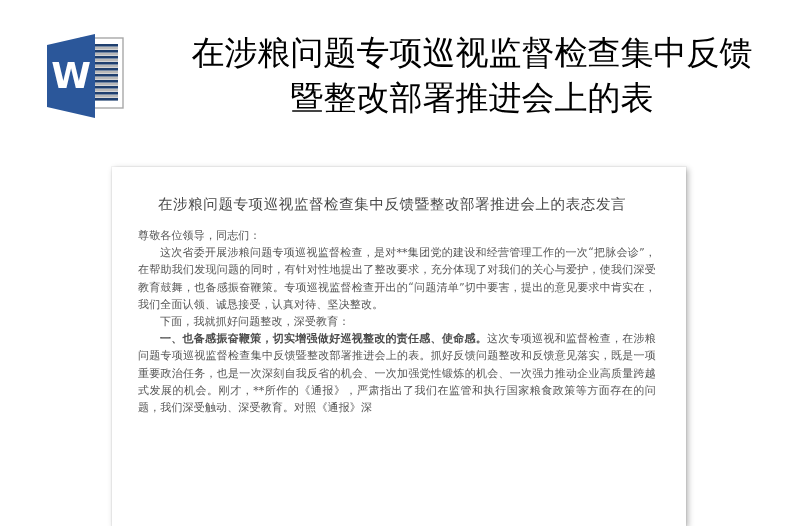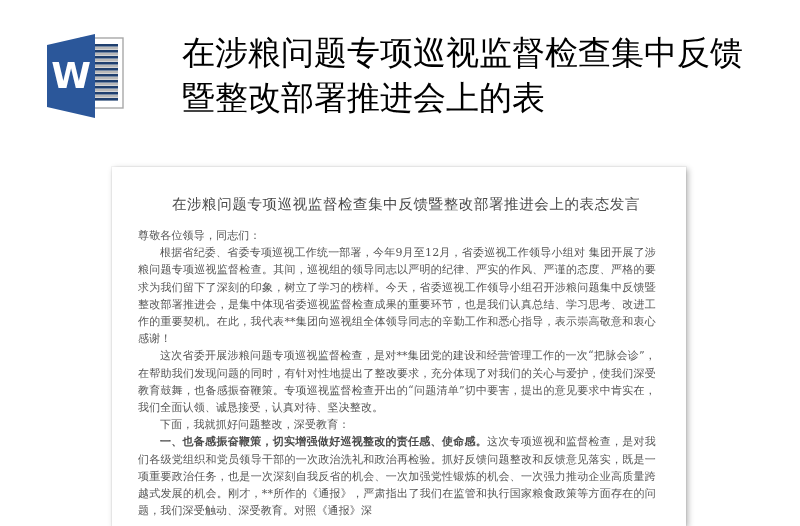--- a/index.html
+++ b/index.html
@@ -43,20 +43,21 @@
     height: 100px;
     overflow: hidden;
     font-family: "DejaVu Sans", "Liberation Sans", sans-serif;
     font-size: 33px;
     line-height: 45px;
     letter-spacing: 0px;
     color: #000000;
     font-weight: 400;
     white-space: normal;
     word-break: break-all;
+    text-align: center;
   }
 
   
   .page-wrap {
     position: absolute;
     left: 112px;
     top: 167px;
     width: 574px;
     height: 360px;
   }
@@ -72,21 +73,21 @@
     position: absolute;
     left: 0; top: 0;
     width: 574px;
     height: 359px;
     padding: 0;
     box-sizing: border-box;
   }
 
   .doc-title {
     margin: 24px 46px 0 46px;
-    text-align: right;
+    text-align: left;
     font-family: "DejaVu Serif", "Liberation Serif", serif;
     font-size: 14.5px;
     line-height: 26px;
     color: #4a4a4a;
     letter-spacing: 0.6px;
     filter: blur(0.22px);
   }
 
   .doc-body {
     margin: 10px 30px 0 26px;
@@ -160,22 +161,21 @@
 </div>
 
 <div class="page-wrap">
   <div class="page">
     <div class="page-inner">
 
       <div class="doc-title">在涉粮问题专项巡视监督检查集中反馈暨整改部署推进会上的表态发言</div>
 
       <div class="doc-body">
         <p class="noindent">尊敬各位领导，同志们：</p>
-        <p>根据省纪委、省委专项巡视工作统一部署，今年9月至12月，省委巡视工作领导小组对 集团开展了涉粮问题专项巡视监督检查。其间，巡视组的领导同志以严明的纪律、严实的作风、严谨的态度、严格的要求为我们留下了深刻的印象，树立了学习的榜样。今天，省委巡视工作领导小组召开涉粮问题集中反馈暨整改部署推进会，是集中体现省委巡视监督检查成果的重要环节，也是我们认真总结、学习思考、改进工作的重要契机。在此，我代表**集团向巡视组全体领导同志的辛勤工作和悉心指导，表示崇高敬意和衷心感谢！</p>
         <p>这次省委开展涉粮问题专项巡视监督检查，是对**集团党的建设和经营管理工作的一次“把脉会诊”，在帮助我们发现问题的同时，有针对性地提出了整改要求，充分体现了对我们的关心与爱护，使我们深受教育鼓舞，也备感振奋鞭策。专项巡视监督检查开出的“问题清单”切中要害，提出的意见要求中肯实在，我们全面认领、诚恳接受，认真对待、坚决整改。</p>
         <p>下面，我就抓好问题整改，深受教育：</p>
-        <p><b>一、也备感振奋鞭策，切实增强做好巡视整改的责任感、使命感。</b><span>这次专项巡视和监督检查，是对我们各级党组织和党员领导干部的一次政治洗礼和政治再检验。抓好反馈问题整改和反馈意见落实，既是一项重要政治任务，也是一次深刻自我反省的机会、一次加强党性锻炼的机会、一次强力推动企业高质量跨越式发展的机会。刚才，**所作的《通报》，严肃指出了我们在监管和执行国家粮食政策等方面存在的问题，我们深受触动、深受教育。对照《通报》深</span></p>
+        <p><b>一、也备感振奋鞭策，切实增强做好巡视整改的责任感、使命感。</b><span>这次专项巡视和监督检查，在涉粮问题专项巡视监督检查集中反馈暨整改部署推进会上的表。抓好反馈问题整改和反馈意见落实，既是一项重要政治任务，也是一次深刻自我反省的机会、一次加强党性锻炼的机会、一次强力推动企业高质量跨越式发展的机会。刚才，**所作的《通报》，严肃指出了我们在监管和执行国家粮食政策等方面存在的问题，我们深受触动、深受教育。对照《通报》深</span></p>
       </div>
 
     </div>
     <div class="page-bottom-clip"></div>
   </div>
 </div>
 
 </body></html>

